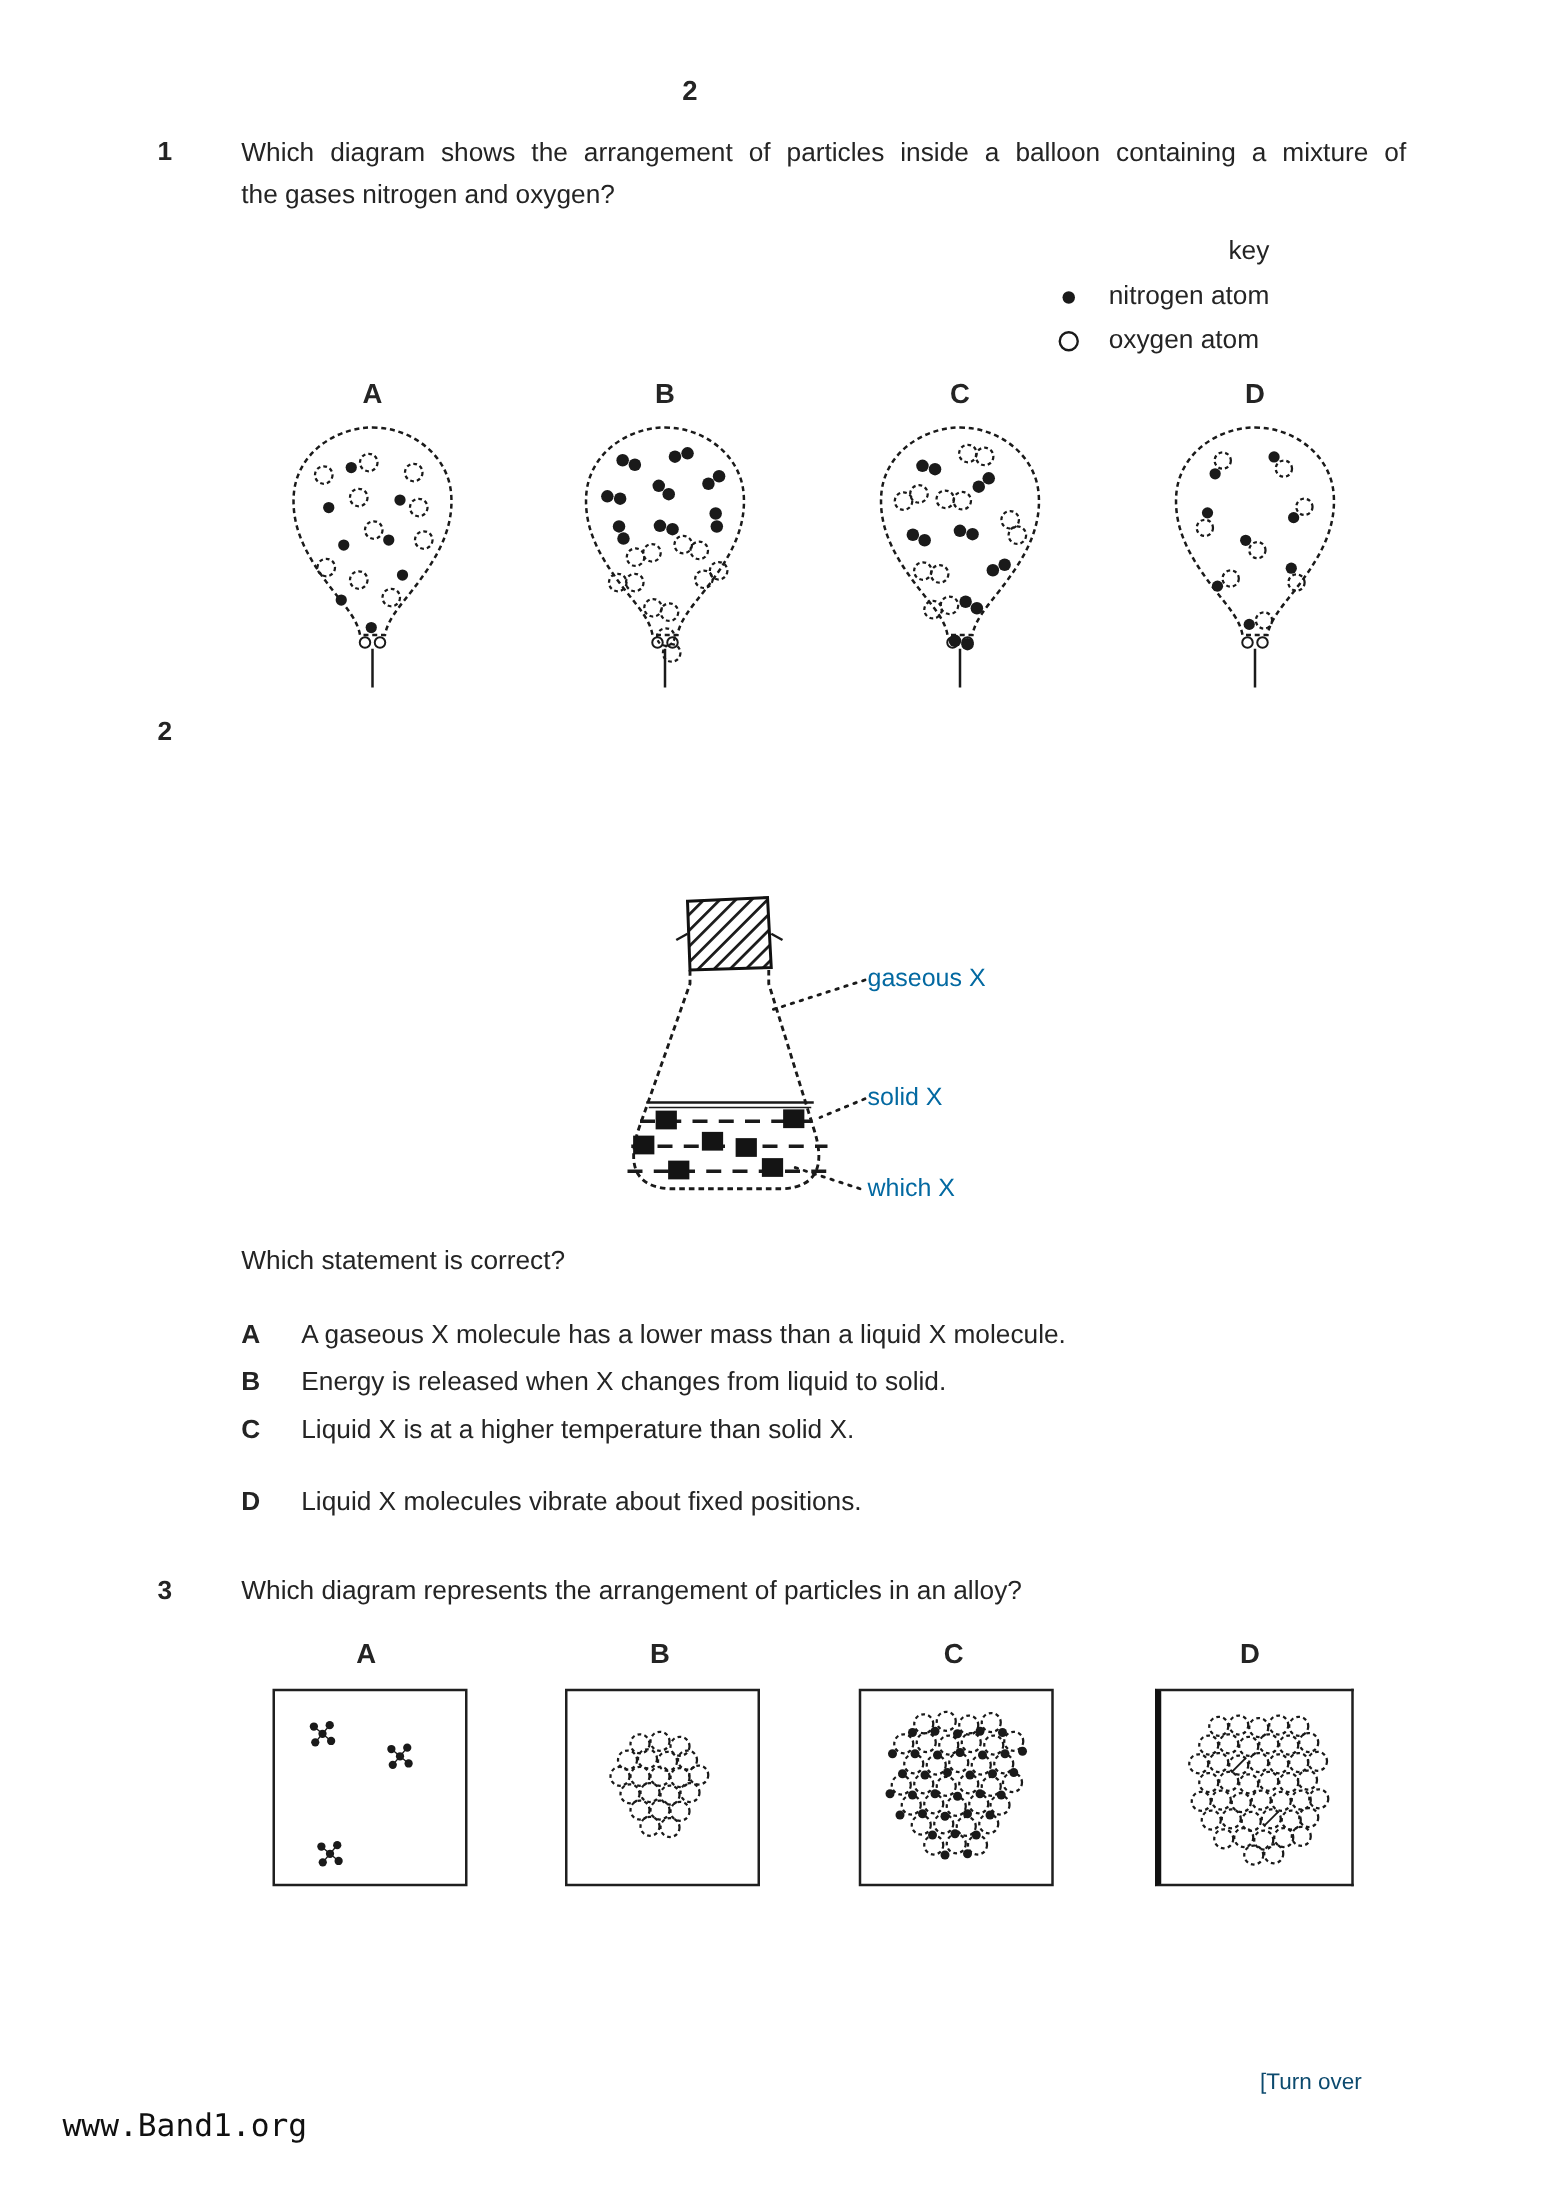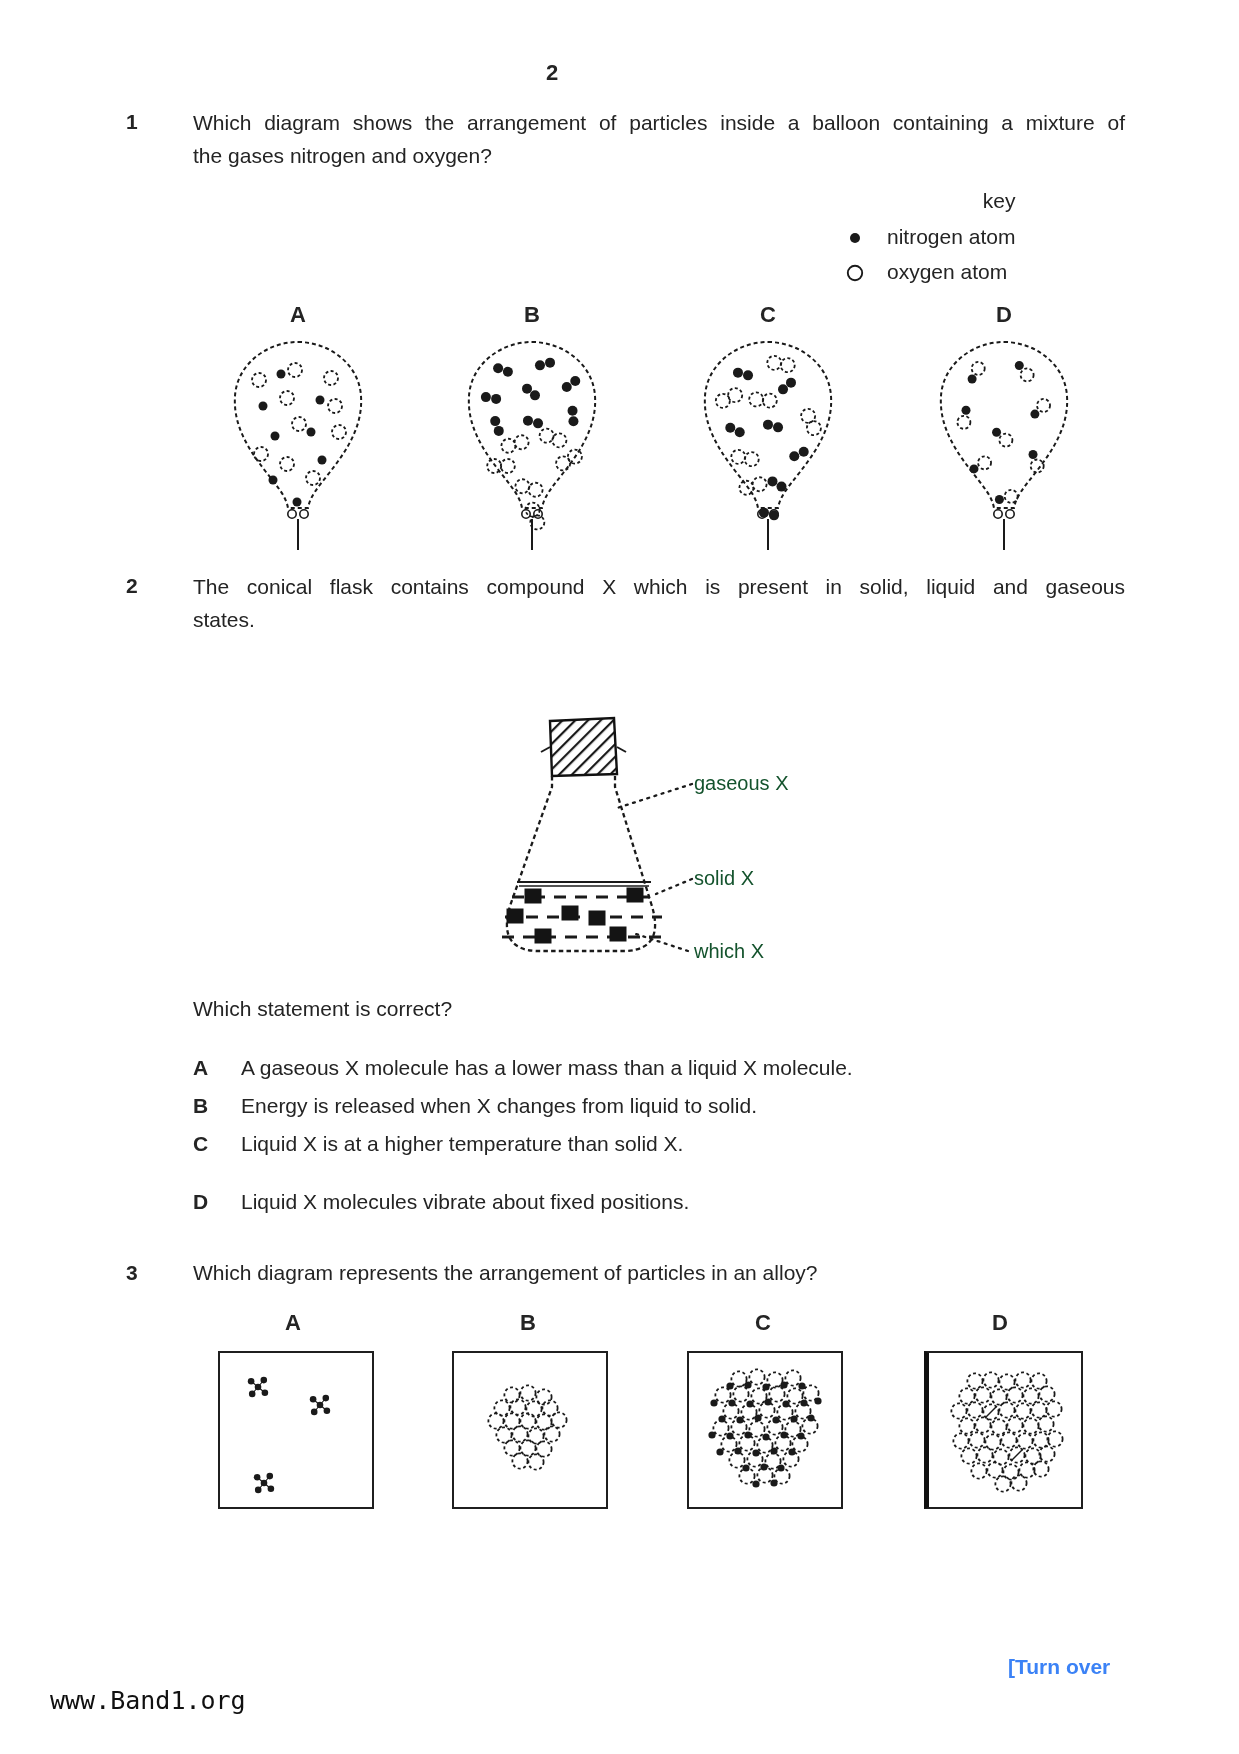--- a/index.html
+++ b/index.html
@@ -11,22 +11,22 @@
   .t21{font-size:21px;line-height:26px;}
   .bold{font-weight:700;}
   .qtext{font-size:21px;line-height:33px;}
   .jline{text-align:justify;text-align-last:justify;}
   .keyrow{display:flex;align-items:center;gap:22px;margin-top:11px;font-size:21px;}
   .dlabel{font-weight:700;font-size:22px;width:44px;text-align:center;}
   .optrow{font-size:21px;text-align:right;}
   .optletter{font-weight:700;}
   .alloybox{border:2.5px solid #1f1f1f;background:#fff;}
   .thickleft{border-left:5px solid #111;}
-  .flasklabel{font-size:20px;color:#14532d;}
-  .footer-turn{font-size:21px;font-weight:700;color:#3b82f6;}
+  .flasklabel{font-size:20px;color:#0369a1;}
+  .footer-turn{font-size:18px;font-weight:400;color:#0c4a6e;}
   .footer-url{font-family:"DejaVu Sans Mono","Liberation Mono",monospace;font-size:25px;color:#101010;}
   svg{display:block;}
 </style>
 </head>
 <body>
 
 <div id="page">
 
   <div class="abs bold" style="left:540px;top:60px;width:24px;text-align:center;font-size:22px;">2</div>
 
@@ -164,24 +164,20 @@
       <circle cx="76.90268443596146" cy="102.11384070199385" r="6.5" fill="none" stroke="#1a1a1a" stroke-width="1.8" stroke-dasharray="3 2.4"></circle>
       <circle cx="44.977052658050255" cy="130.9" r="4.5" fill="#1a1a1a"></circle>
       <circle cx="55.542562584220406" cy="124.8" r="6.5" fill="none" stroke="#1a1a1a" stroke-width="1.8" stroke-dasharray="3 2.4"></circle>
       <circle cx="104.01628316871113" cy="116.54978279944173" r="4.5" fill="#1a1a1a"></circle>
       <circle cx="108.18892891728429" cy="128.0140327730298" r="6.5" fill="none" stroke="#1a1a1a" stroke-width="1.8" stroke-dasharray="3 2.4"></circle>
       <circle cx="70.3976302075234" cy="161.50115046159462" r="4.5" fill="#1a1a1a"></circle>
       <circle cx="82.18192528825004" cy="158.34355811134387" r="6.5" fill="none" stroke="#1a1a1a" stroke-width="1.8" stroke-dasharray="3 2.4"></circle>
     </svg>
 
   <div class="abs bold t21" style="left:126px;top:573px;">2</div>
-  <div class="abs qtext" style="left:193px;top:570px;width:932px;">
-    <div class="jline">The conical flask contains compound X which is present in solid, liquid and gaseous</div>
-    <div>states.</div>
-  </div>
 
   <svg class="abs" style="left:430px;top:635px;" width="330" height="335" viewBox="0 0 330 335">
     <defs>
       <pattern id="hatch" width="9" height="9" patternUnits="userSpaceOnUse" patternTransform="rotate(45)">
         <rect width="9" height="9" fill="#ffffff"></rect>
         <line x1="1" y1="0" x2="1" y2="9" stroke="#1a1a1a" stroke-width="2.4"></line>
       </pattern>
     </defs>
 
     <polygon points="120,86 184,83 187,139 122,141" fill="url(#hatch)" stroke="#111" stroke-width="2.4"></polygon>

